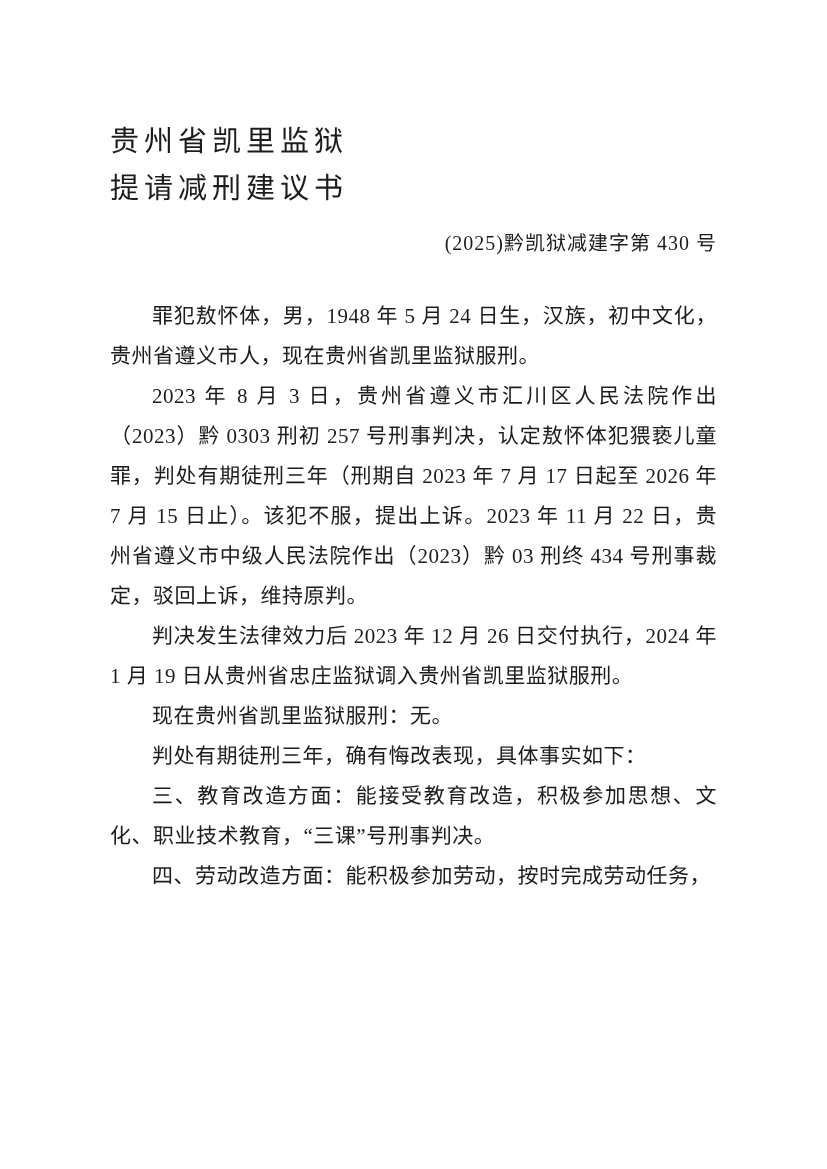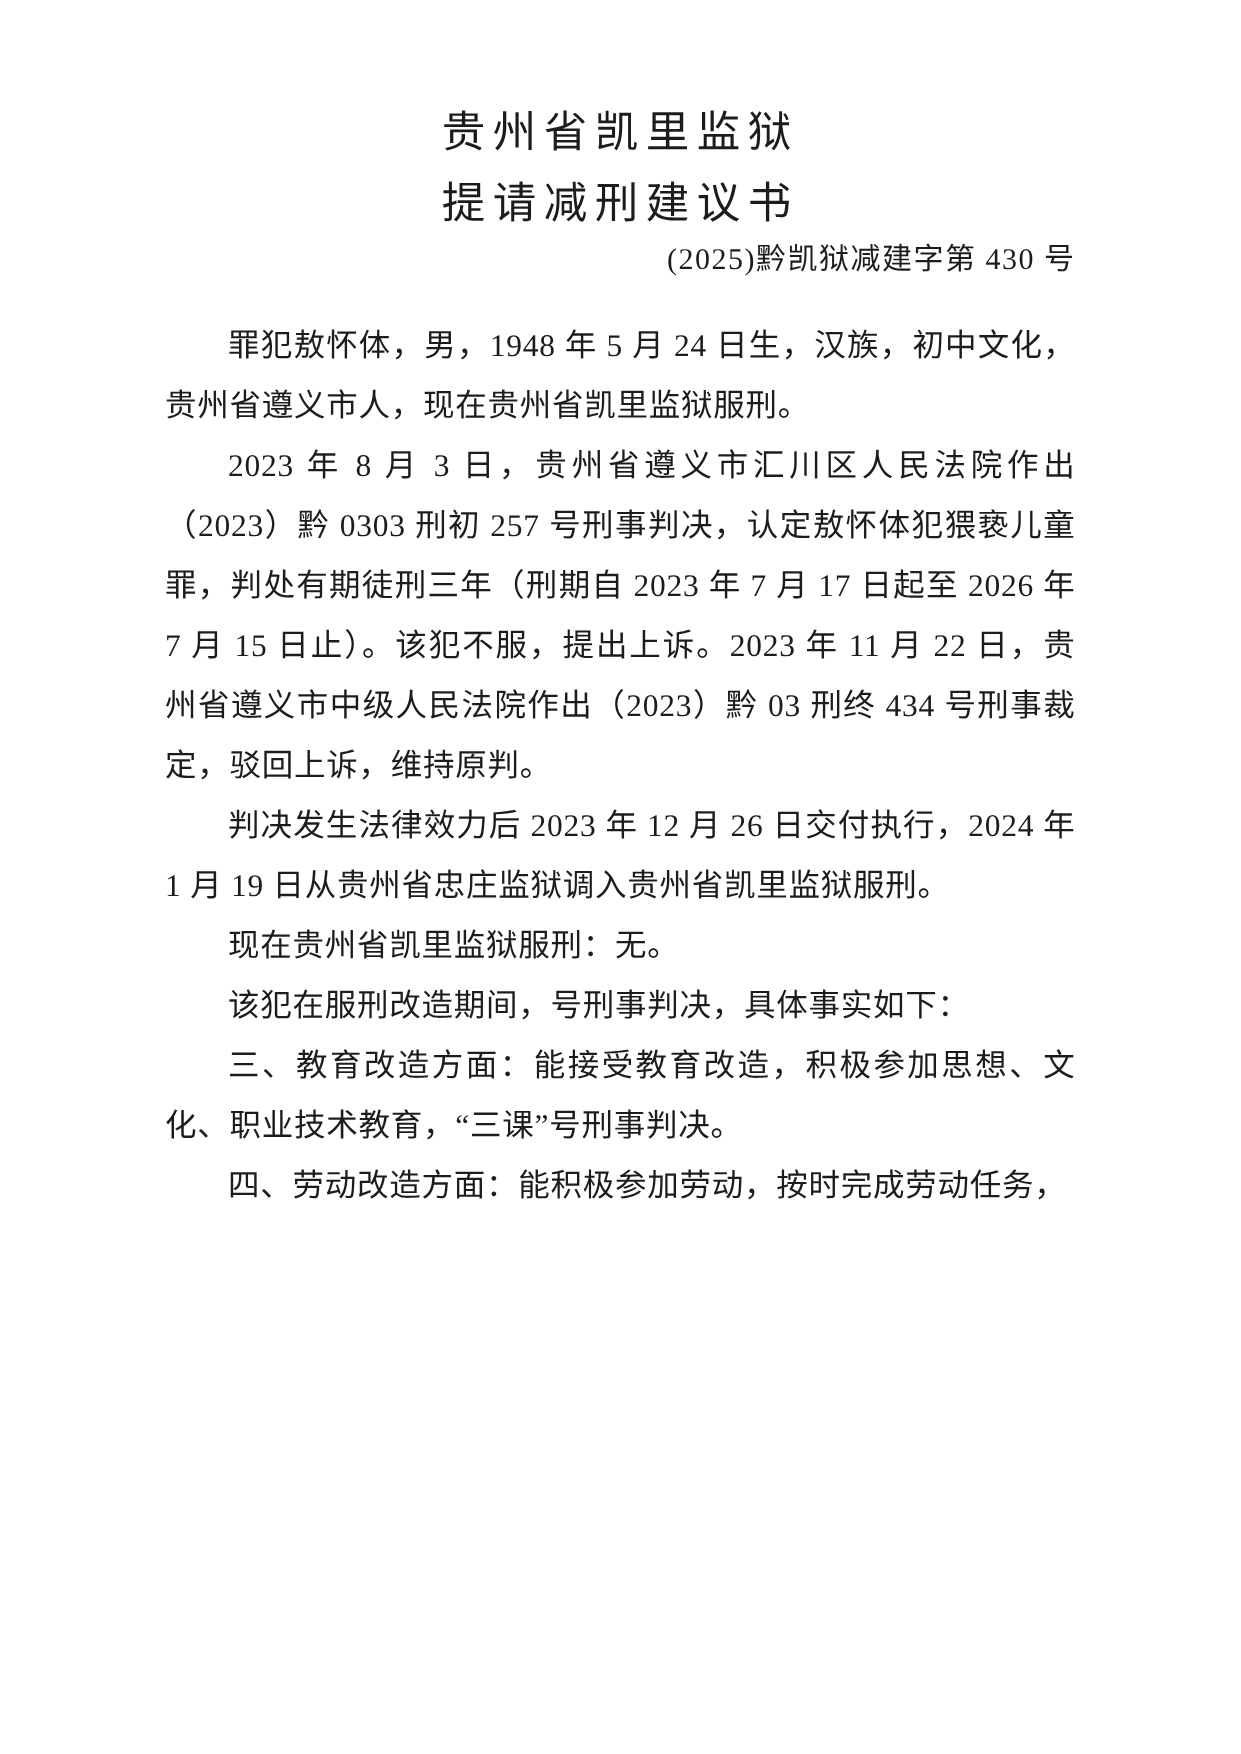--- a/index.html
+++ b/index.html
@@ -16,37 +16,38 @@
     font-family: "Liberation Serif", "DejaVu Serif", serif;
     color: #1c1c1c;
   }
   .content {
     position: absolute;
     left: 110px;
     top: 0;
     width: 607px;
   }
   .title-block {
-    margin-top: 66px;
-    text-align: center;
+    margin-top: 118px;
+    text-align: left;
   }
   .title-line {
     font-size: 29px;
     line-height: 47px;
     letter-spacing: 5px;
     white-space: nowrap;
   }
   .doc-number {
+    margin-top: 18px;
     text-align: right;
     font-size: 20px;
     line-height: 26px;
     letter-spacing: 1px;
   }
   .body-text {
-    margin-top: 24px;
+    margin-top: 40px;
   }
   .body-text p {
     margin: 0;
     font-size: 21px;
     line-height: 40px;
     text-align: justify;
     text-justify: inter-ideograph;
     text-indent: 2em;
     letter-spacing: 0.5px;
   }
@@ -62,19 +63,19 @@
       <div class="title-line">提请减刑建议书</div>
     </div>
 
     <div class="doc-number">(2025)黔凯狱减建字第 430 号</div>
 
     <div class="body-text">
       <p>罪犯敖怀体，男，1948 年 5 月 24 日生，汉族，初中文化，贵州省遵义市人，现在贵州省凯里监狱服刑。</p>
       <p>2023 年 8 月 3 日，贵州省遵义市汇川区人民法院作出（2023）黔 0303 刑初 257 号刑事判决，认定敖怀体犯猥亵儿童罪，判处有期徒刑三年（刑期自 2023 年 7 月 17 日起至 2026 年 7 月 15 日止）。该犯不服，提出上诉。2023 年 11 月 22 日，贵州省遵义市中级人民法院作出（2023）黔 03 刑终 434 号刑事裁定，驳回上诉，维持原判。</p>
       <p>判决发生法律效力后 2023 年 12 月 26 日交付执行，2024 年 1 月 19 日从贵州省忠庄监狱调入贵州省凯里监狱服刑。</p>
       <p>现在贵州省凯里监狱服刑：无。</p>
-      <p>该犯在服刑改造期间，号刑事判决，具体事实如下：</p>
+      <p>判处有期徒刑三年，确有悔改表现，具体事实如下：</p>
       <p>三、教育改造方面：能接受教育改造，积极参加思想、文化、职业技术教育，“三课”号刑事判决。</p>
       <p>四、劳动改造方面：能积极参加劳动，按时完成劳动任务，</p>
     </div>
 
   </div>
 </div>
 
 </body></html>

